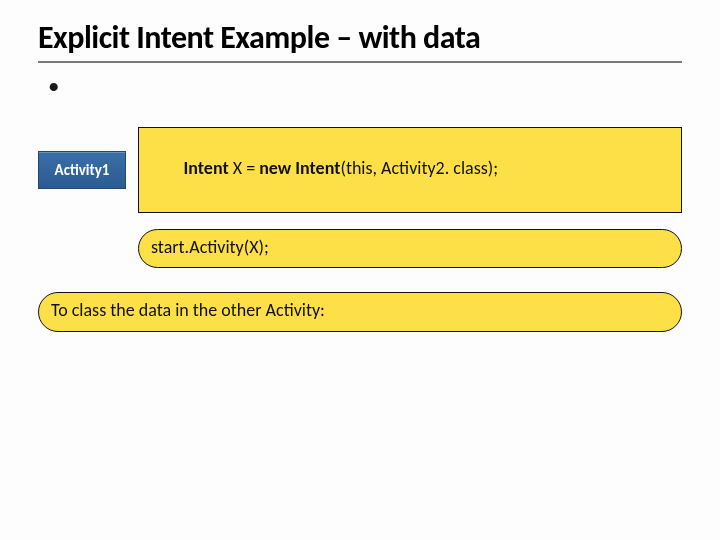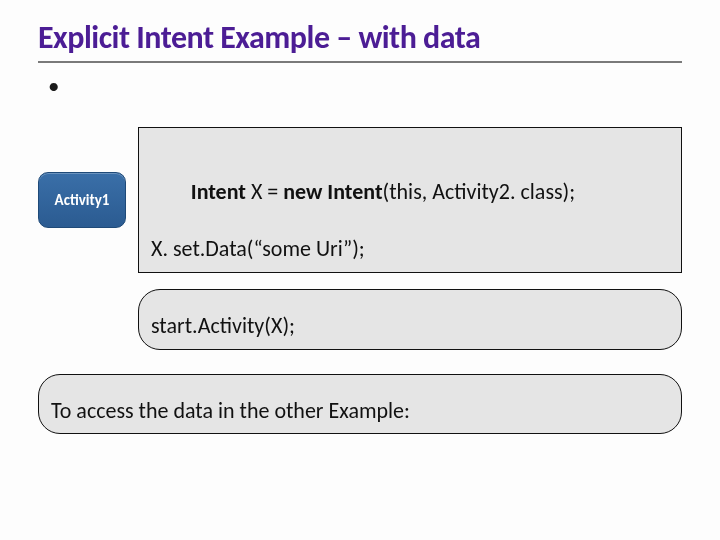--- a/index.html
+++ b/index.html
@@ -10,21 +10,21 @@
     font-family: "Calibri", "Segoe UI", Arial, sans-serif;
     overflow: hidden;
     position: relative;
   }
   .slide {
     padding: 18px 38px 20px 38px;
   }
   .title {
     font-size: 32px;
     font-weight: 700;
-    color: #4c1d95;
+    color: #000000;
     letter-spacing: -0.5px;
     padding-bottom: 2px;
   }
   .rule {
     border: none;
     border-top: 2px solid #7a7a7a;
     margin: 2px 0 10px 0;
   }
   .bullet {
     display: flex;
@@ -39,40 +39,40 @@
   .row {
     display: flex;
     align-items: center;
     margin-bottom: 16px;
   }
   .row.indent {
     margin-left: 100px;
   }
   .chip {
     width: 88px;
-    height: 56px;
+    height: 38px;
     background: linear-gradient(#3a6fa8, #2b5b91);
     border: 1px solid #1f4a78;
-    border-radius: 10px;
+    border-radius: 0;
     color: #ffffff;
     font-size: 15px;
     font-weight: 600;
     display: flex;
     align-items: center;
     justify-content: center;
     margin-right: 12px;
     flex: 0 0 auto;
     box-shadow: inset 0 1px 0 rgba(255,255,255,0.25);
   }
   .codebox {
     border: 1.5px solid #111;
-    background: #e5e5e5;
-    font-size: 22px;
+    background: #fde047;
+    font-size: 18px;
     color: #111;
-    padding: 22px 12px 8px 12px;
+    padding: 6px 12px 8px 12px;
     line-height: 1.3;
     flex: 1;
     min-height: 40px;
   }
   .codebox.small { min-height: 34px; border-radius: 22px; }
   .bold { font-weight: 700; }
   .code-line { white-space: pre-wrap; }
   .gap { height: 8px; }
 </style>
 </head>
@@ -86,32 +86,31 @@
   <div class="bullet">
     <span class="dot">•</span>
   </div>
 
   <div class="row">
     <div class="chip">Activity1</div>
     <div class="codebox">
       <div class="code-line">
         <span class="bold">Intent</span><span> X = </span><span class="bold">new Intent</span><span>(this, Activity2. class);</span>
       </div>
-      <div class="code-line">X. set.Data(“some Uri”);</div>
     </div>
   </div>
 
   <div class="row indent">
     <div class="codebox small">
       <div class="code-line">start.Activity(X);</div>
     </div>
   </div>
 
   <div class="gap"></div>
 
   <div class="row">
     <div class="codebox small">
-      <div class="code-line">To access the data in the other Example:</div>
+      <div class="code-line">To class the data in the other Activity:</div>
     </div>
   </div>
 
 
 </div>
 
 </body></html>

